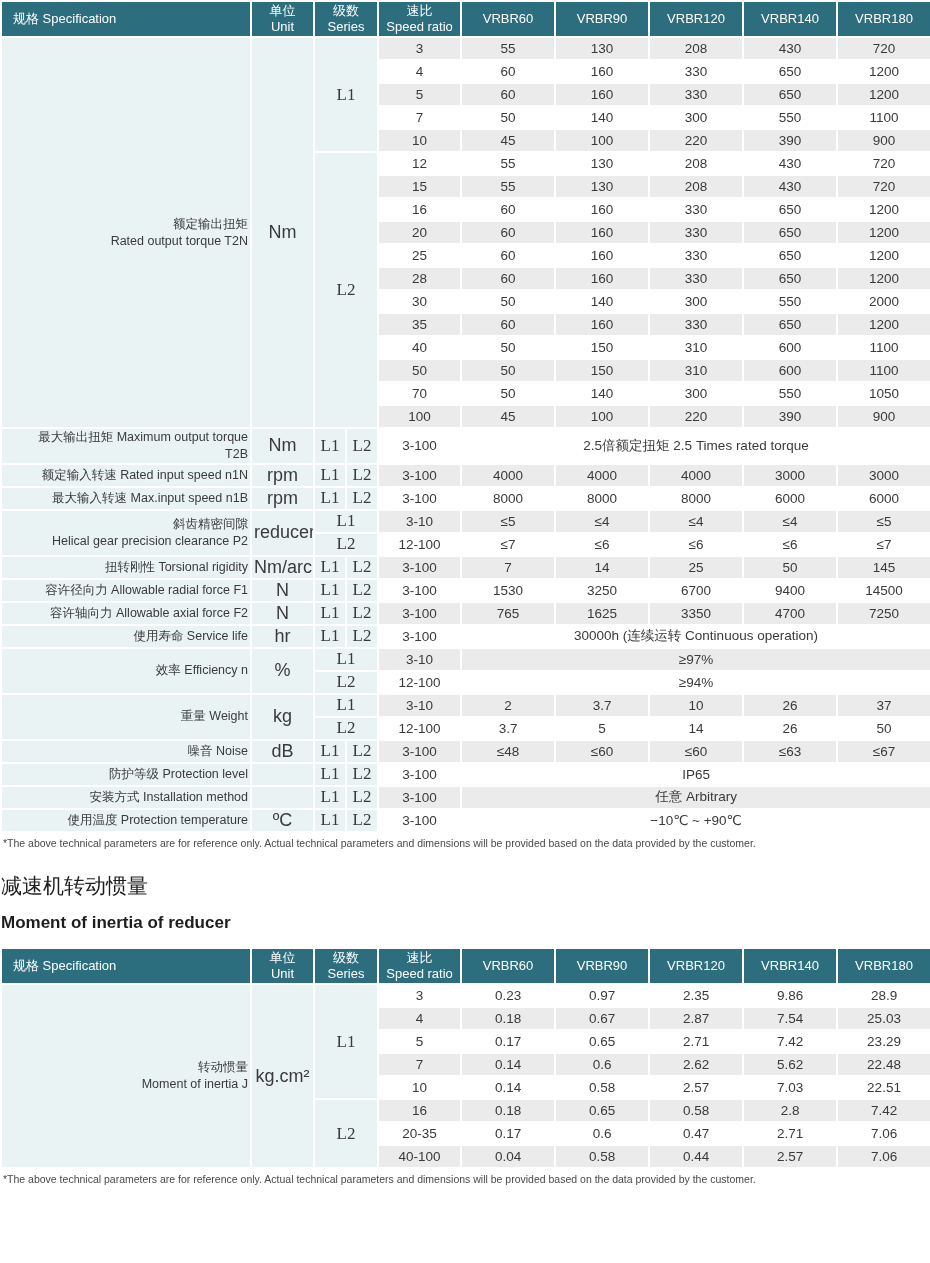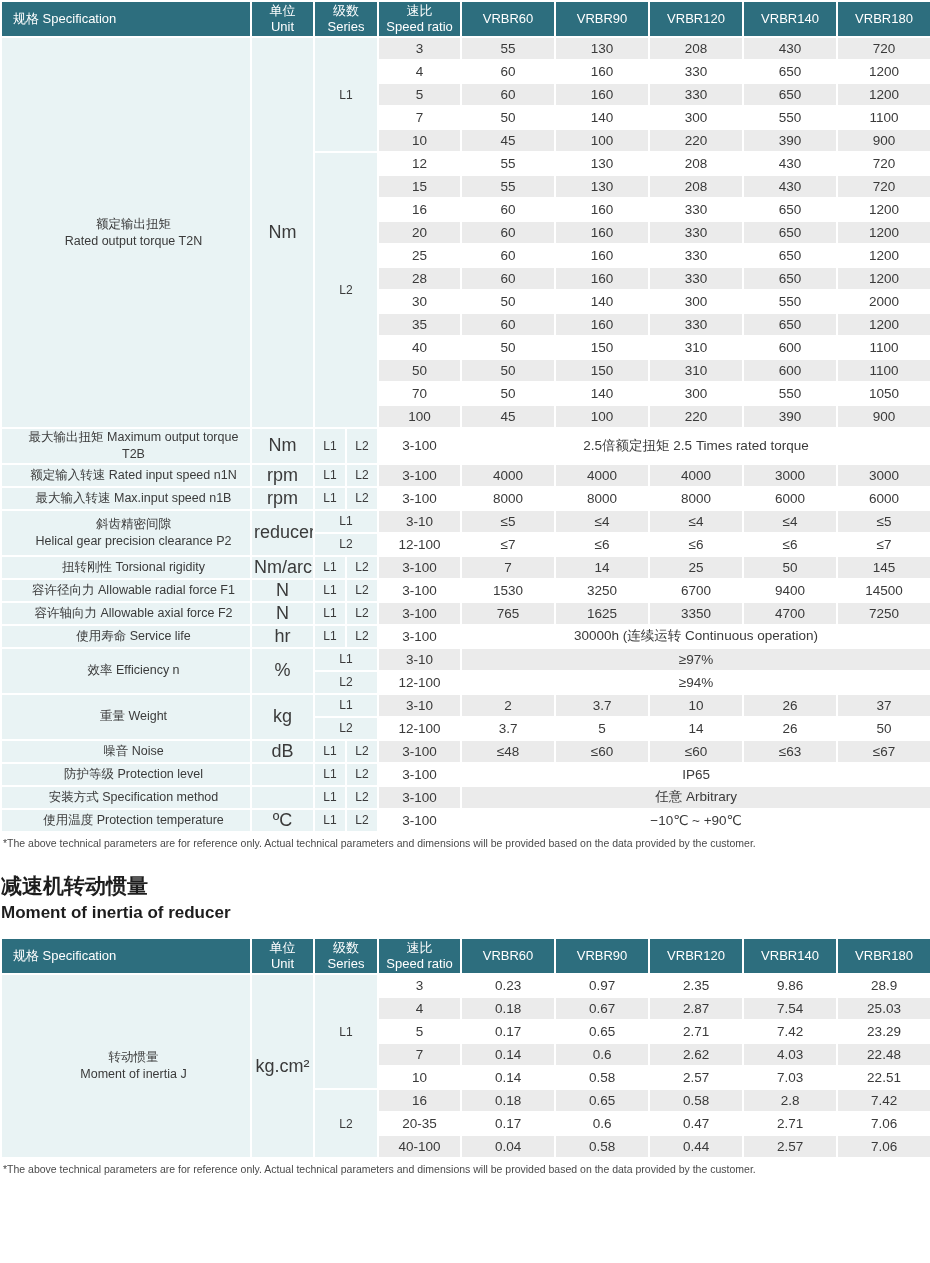--- a/index.html
+++ b/index.html
@@ -37,37 +37,37 @@
     font-size: 13.5px;
     padding: 0 2px;
     text-align: center;
     color: #3a3a3a;
     overflow: hidden;
   }
   td.plain { background: #ffffff; }
   tr.alt td.plain { background: var(--row-alt, #ebebeb); }
   td.spec, td.unit, td.series { background: var(--left-bg, #e9f3f4); }
   td.spec {
-    text-align: center;
+    text-align: right;
     padding-left: 17px;
     white-space: pre-line;
     font-size: 12.5px;
     line-height: 1.35;
   }
   td.unit { font-size: 18px; white-space: nowrap; }
-  td.series { font-size: 12px; }
+  td.series { font-size: 17px; font-family: Liberation Serif, serif; }
 
   .footnote {
     font-size: 10.5px;
     color: #4a4a4a;
     margin: 4px 0 0 3px;
   }
   .section-title { margin: 24px 0 0 1px; }
-  .section-title .zh { font-size: 21px; font-weight: 700; color: #1d1d1d; line-height: 1.25; }
-  .section-title .en { font-size: 17px; font-weight: 700; color: #1d1d1d; line-height: 1.25; margin-top: 3px; }
+  .section-title .zh { font-size: 21px; font-weight: 400; color: #1d1d1d; line-height: 1.25; }
+  .section-title .en { font-size: 17px; font-weight: 700; color: #1d1d1d; line-height: 1.25; margin-top: 13px; }
   .t2 { margin-top: 14px; }
 </style>
 </head>
 <body>
 
 <div class="page">
 
   <table class="t1">
       <colgroup>
         <col style="width: 250px;">
@@ -382,21 +382,21 @@
         </tr>
         <tr>
           <td class="spec">防护等级 Protection level</td>
           <td class="unit"></td>
           <td class="series">L1</td>
           <td class="series">L2</td>
           <td class="plain">3-100</td>
           <td colspan="5" class="plain">IP65</td>
         </tr>
         <tr class="alt">
-          <td class="spec">安装方式 Specification method</td>
+          <td class="spec">安装方式 Installation method</td>
           <td class="unit"></td>
           <td class="series">L1</td>
           <td class="series">L2</td>
           <td class="plain">3-100</td>
           <td colspan="5" class="plain">任意 Arbitrary</td>
         </tr>
         <tr>
           <td class="spec">使用温度 Protection temperature</td>
           <td class="unit">ºC</td>
           <td class="series">L1</td>
@@ -470,21 +470,21 @@
           <td class="plain">0.65</td>
           <td class="plain">2.71</td>
           <td class="plain">7.42</td>
           <td class="plain">23.29</td>
         </tr>
         <tr class="alt">
           <td class="plain">7</td>
           <td class="plain">0.14</td>
           <td class="plain">0.6</td>
           <td class="plain">2.62</td>
-          <td class="plain">4.03</td>
+          <td class="plain">5.62</td>
           <td class="plain">22.48</td>
         </tr>
         <tr>
           <td class="plain">10</td>
           <td class="plain">0.14</td>
           <td class="plain">0.58</td>
           <td class="plain">2.57</td>
           <td class="plain">7.03</td>
           <td class="plain">22.51</td>
         </tr>

